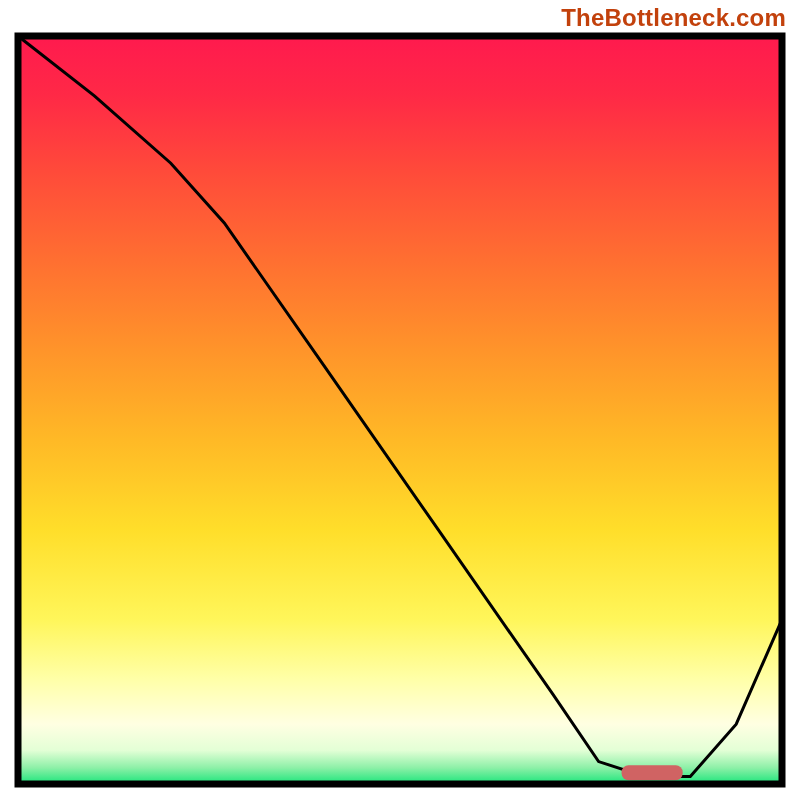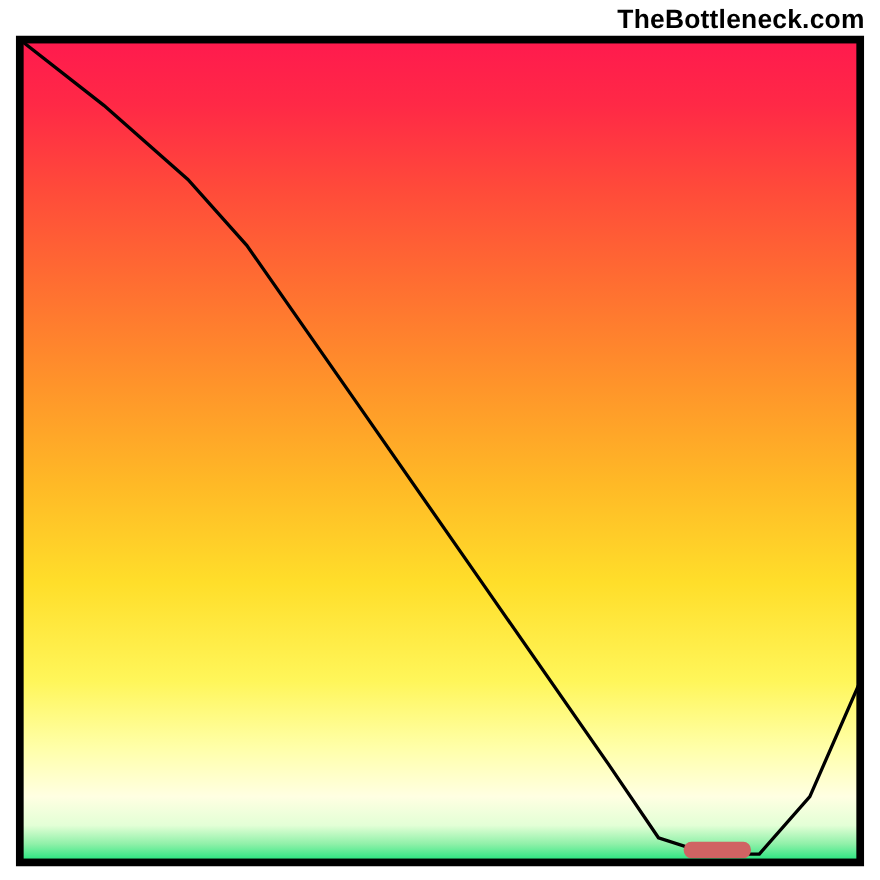--- a/index.html
+++ b/index.html
@@ -15,21 +15,21 @@
     position: relative;
     width: 800px;
     height: 800px;
   }
   .watermark {
     position: absolute;
     top: 4px;
     right: 14px;
     font-size: 24px;
     font-weight: 600;
-    color: #000000;
+    color: #c2410c;
     letter-spacing: 0.2px;
     user-select: none;
   }
   svg {
     display: block;
   }
 </style>
 </head>
 <body>
 

